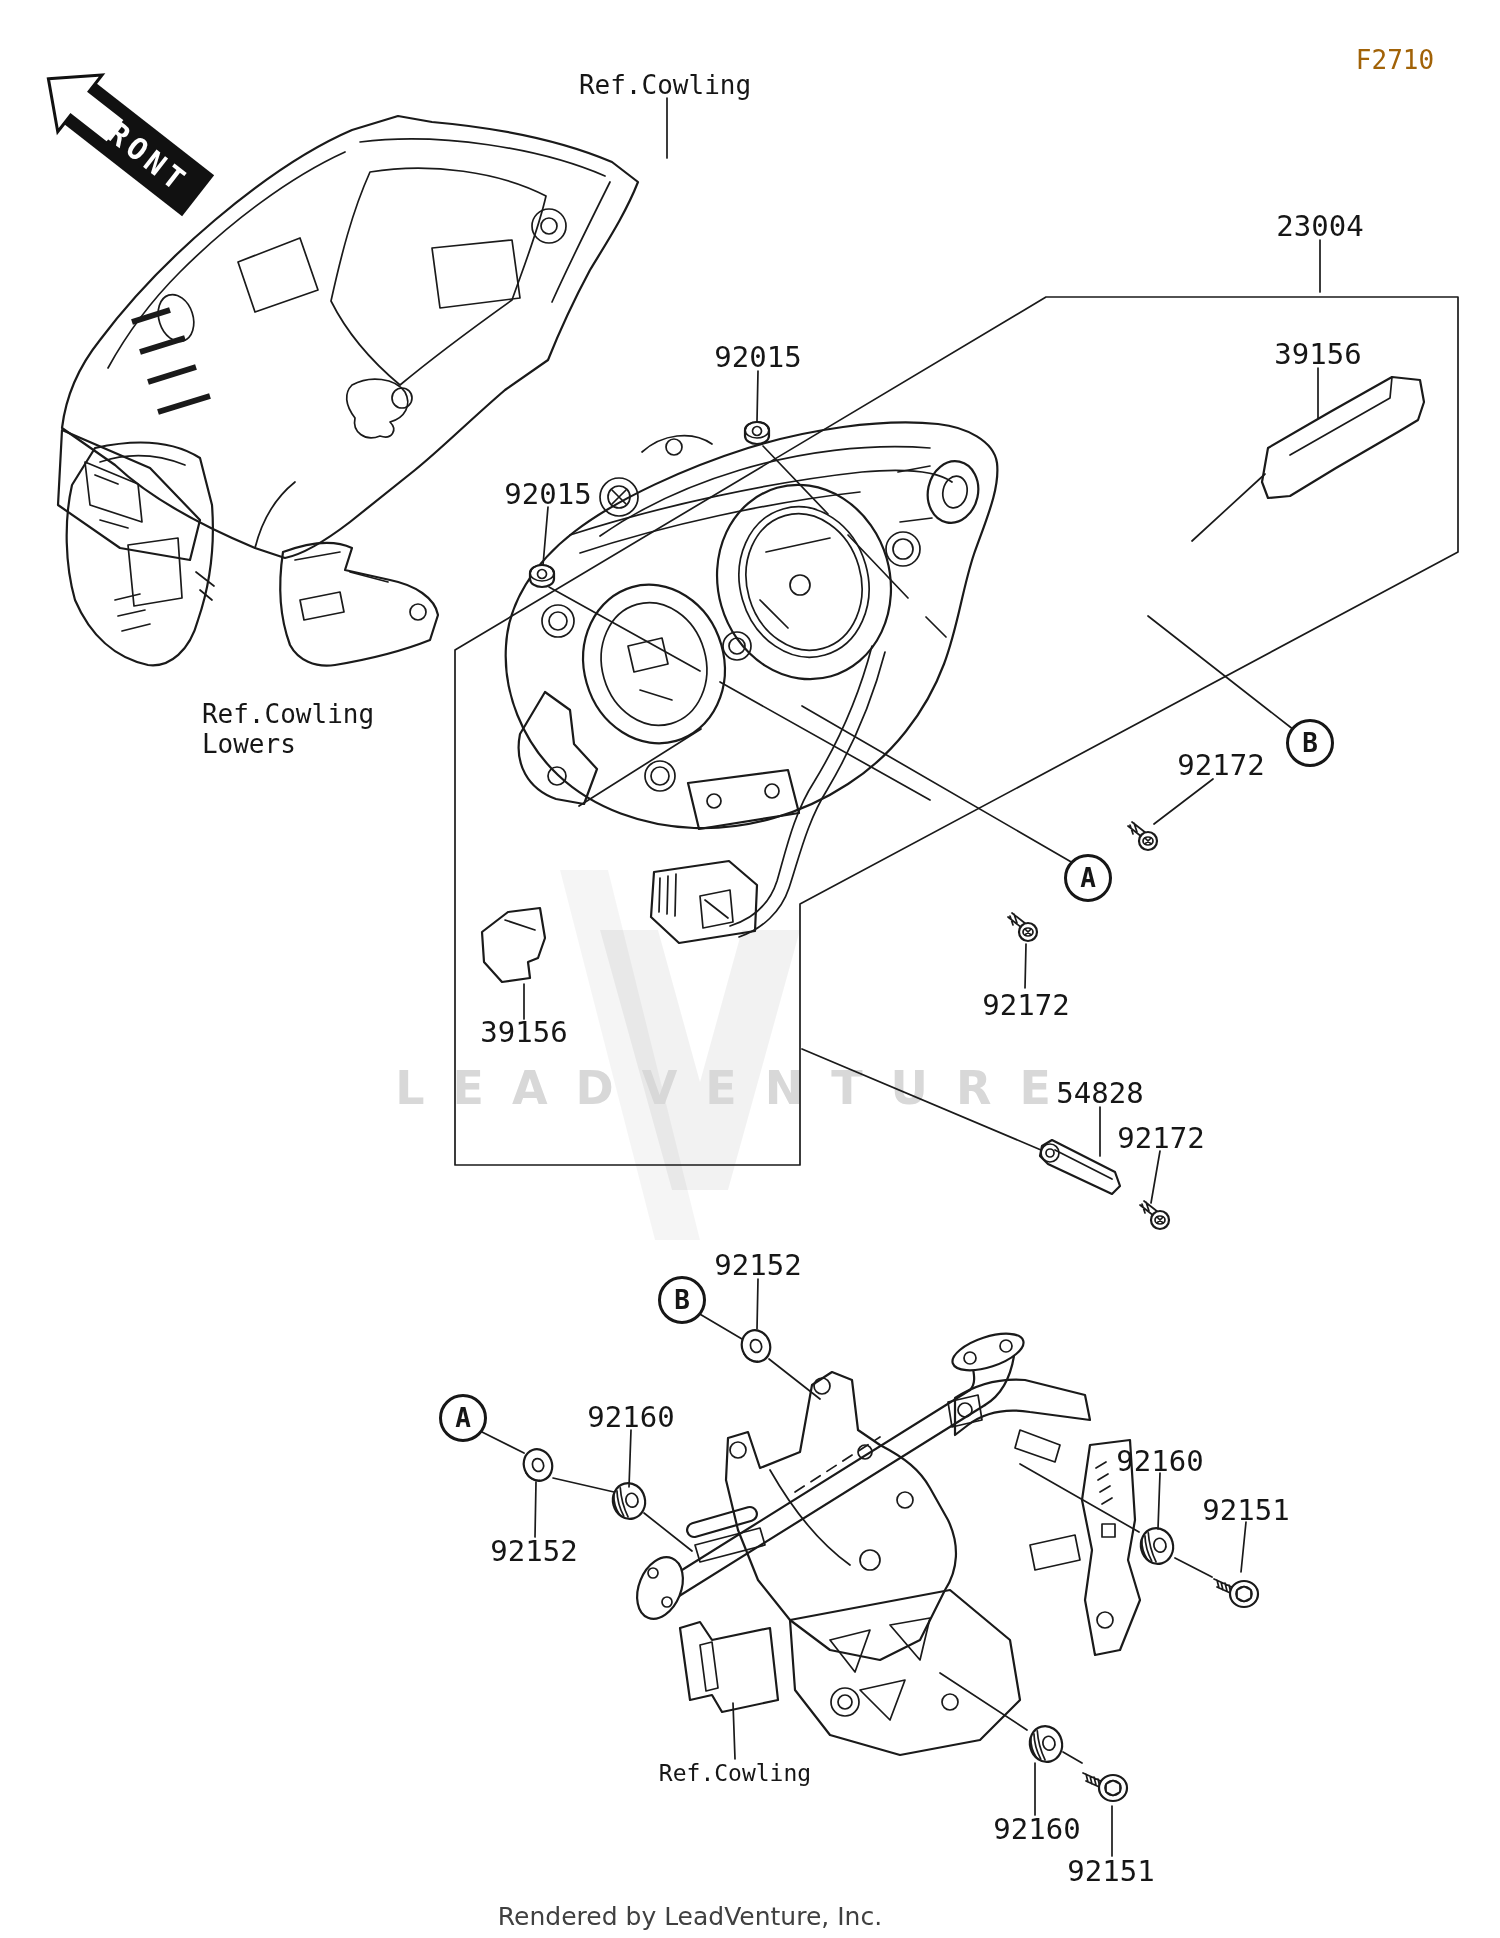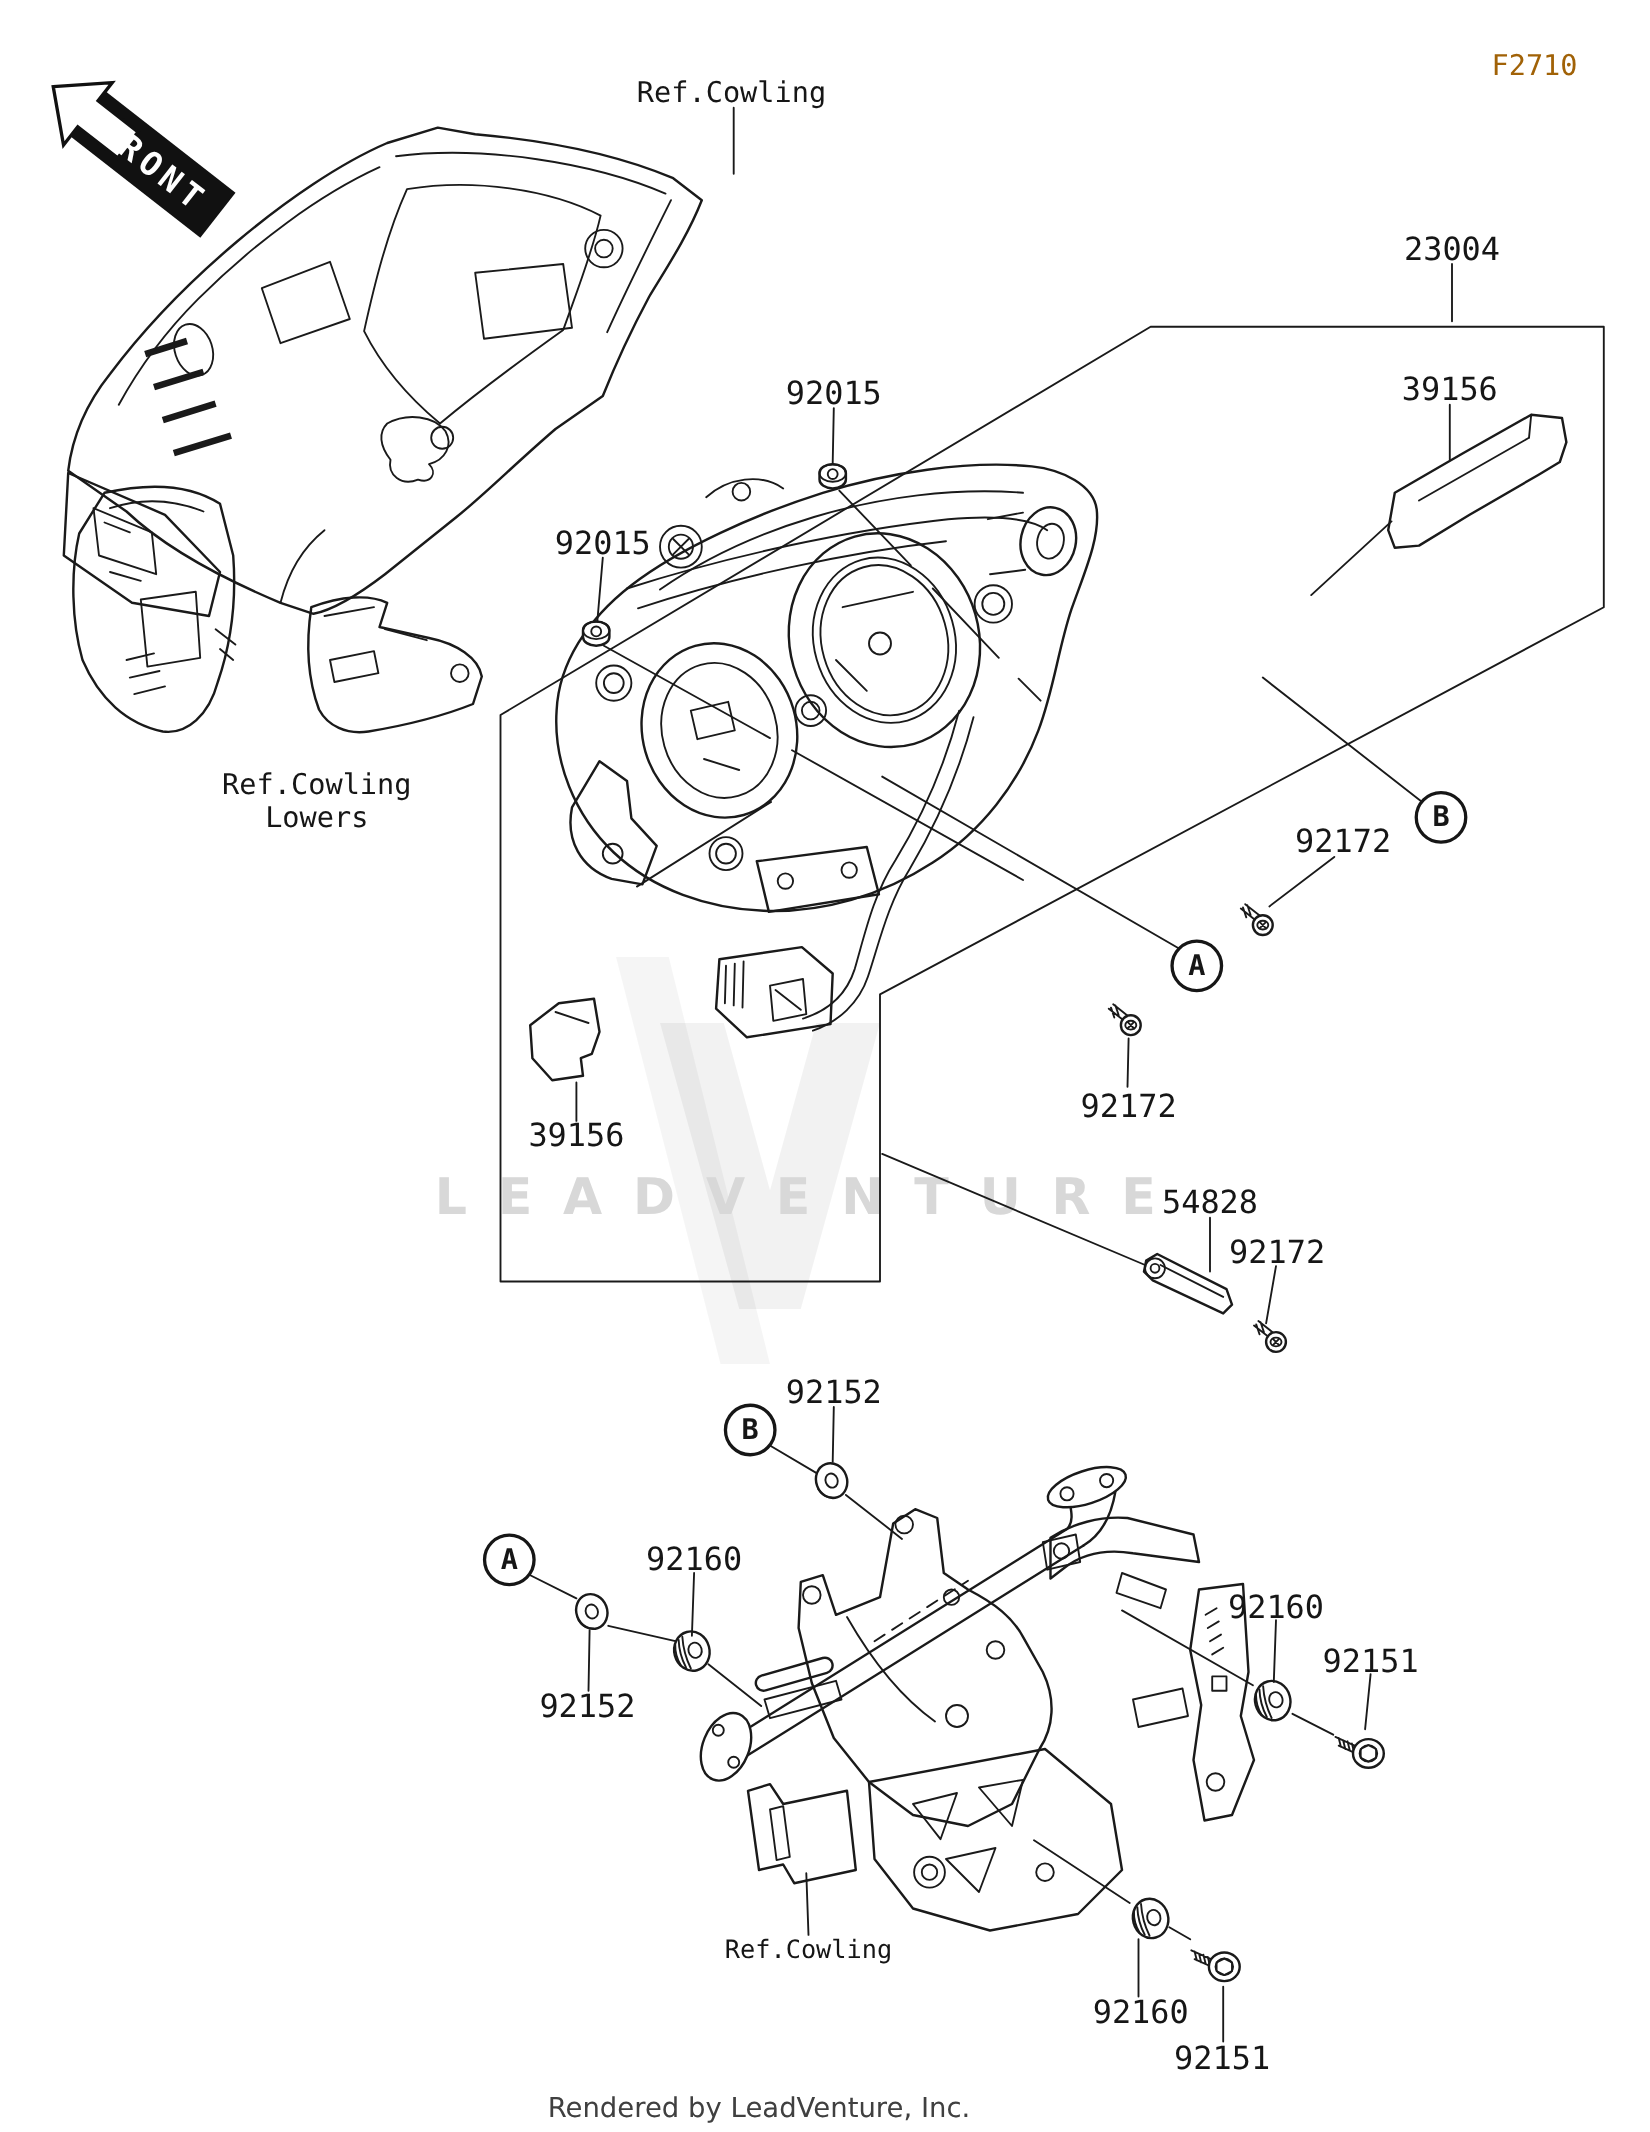--- a/index.html
+++ b/index.html
@@ -7,21 +7,21 @@
     position:relative; width:1500px; height:1938px; background:#fff;
     font-family:"DejaVu Sans Mono", monospace; overflow:hidden;
   }
   .art { position:absolute; left:0; top:0; width:1500px; height:1938px; }
   .plabel {
     position:absolute; transform:translate(-50%,-50%);
     font:29px "DejaVu Sans Mono", monospace; color:#161616; white-space:nowrap;
   }
   .rlabel {
     position:absolute; transform:translate(-50%,-50%);
-    font:26px "DejaVu Sans Mono", monospace; color:#161616; white-space:nowrap; text-align:center;
+    font:26px "DejaVu Sans Mono", monospace; color:#161616; white-space:nowrap; 
   }
   .rlabel-sm { font-size:23px; }
   .rlabel .ln { display:block; line-height:1.15; }
   .callout {
     position:absolute; transform:translate(-50%,-50%);
     width:42px; height:42px; border:3px solid #161616; border-radius:50%;
     background:#fff; display:flex; align-items:center; justify-content:center;
     font:bold 26px "DejaVu Sans Mono", monospace; color:#161616;
   }
   .code {

